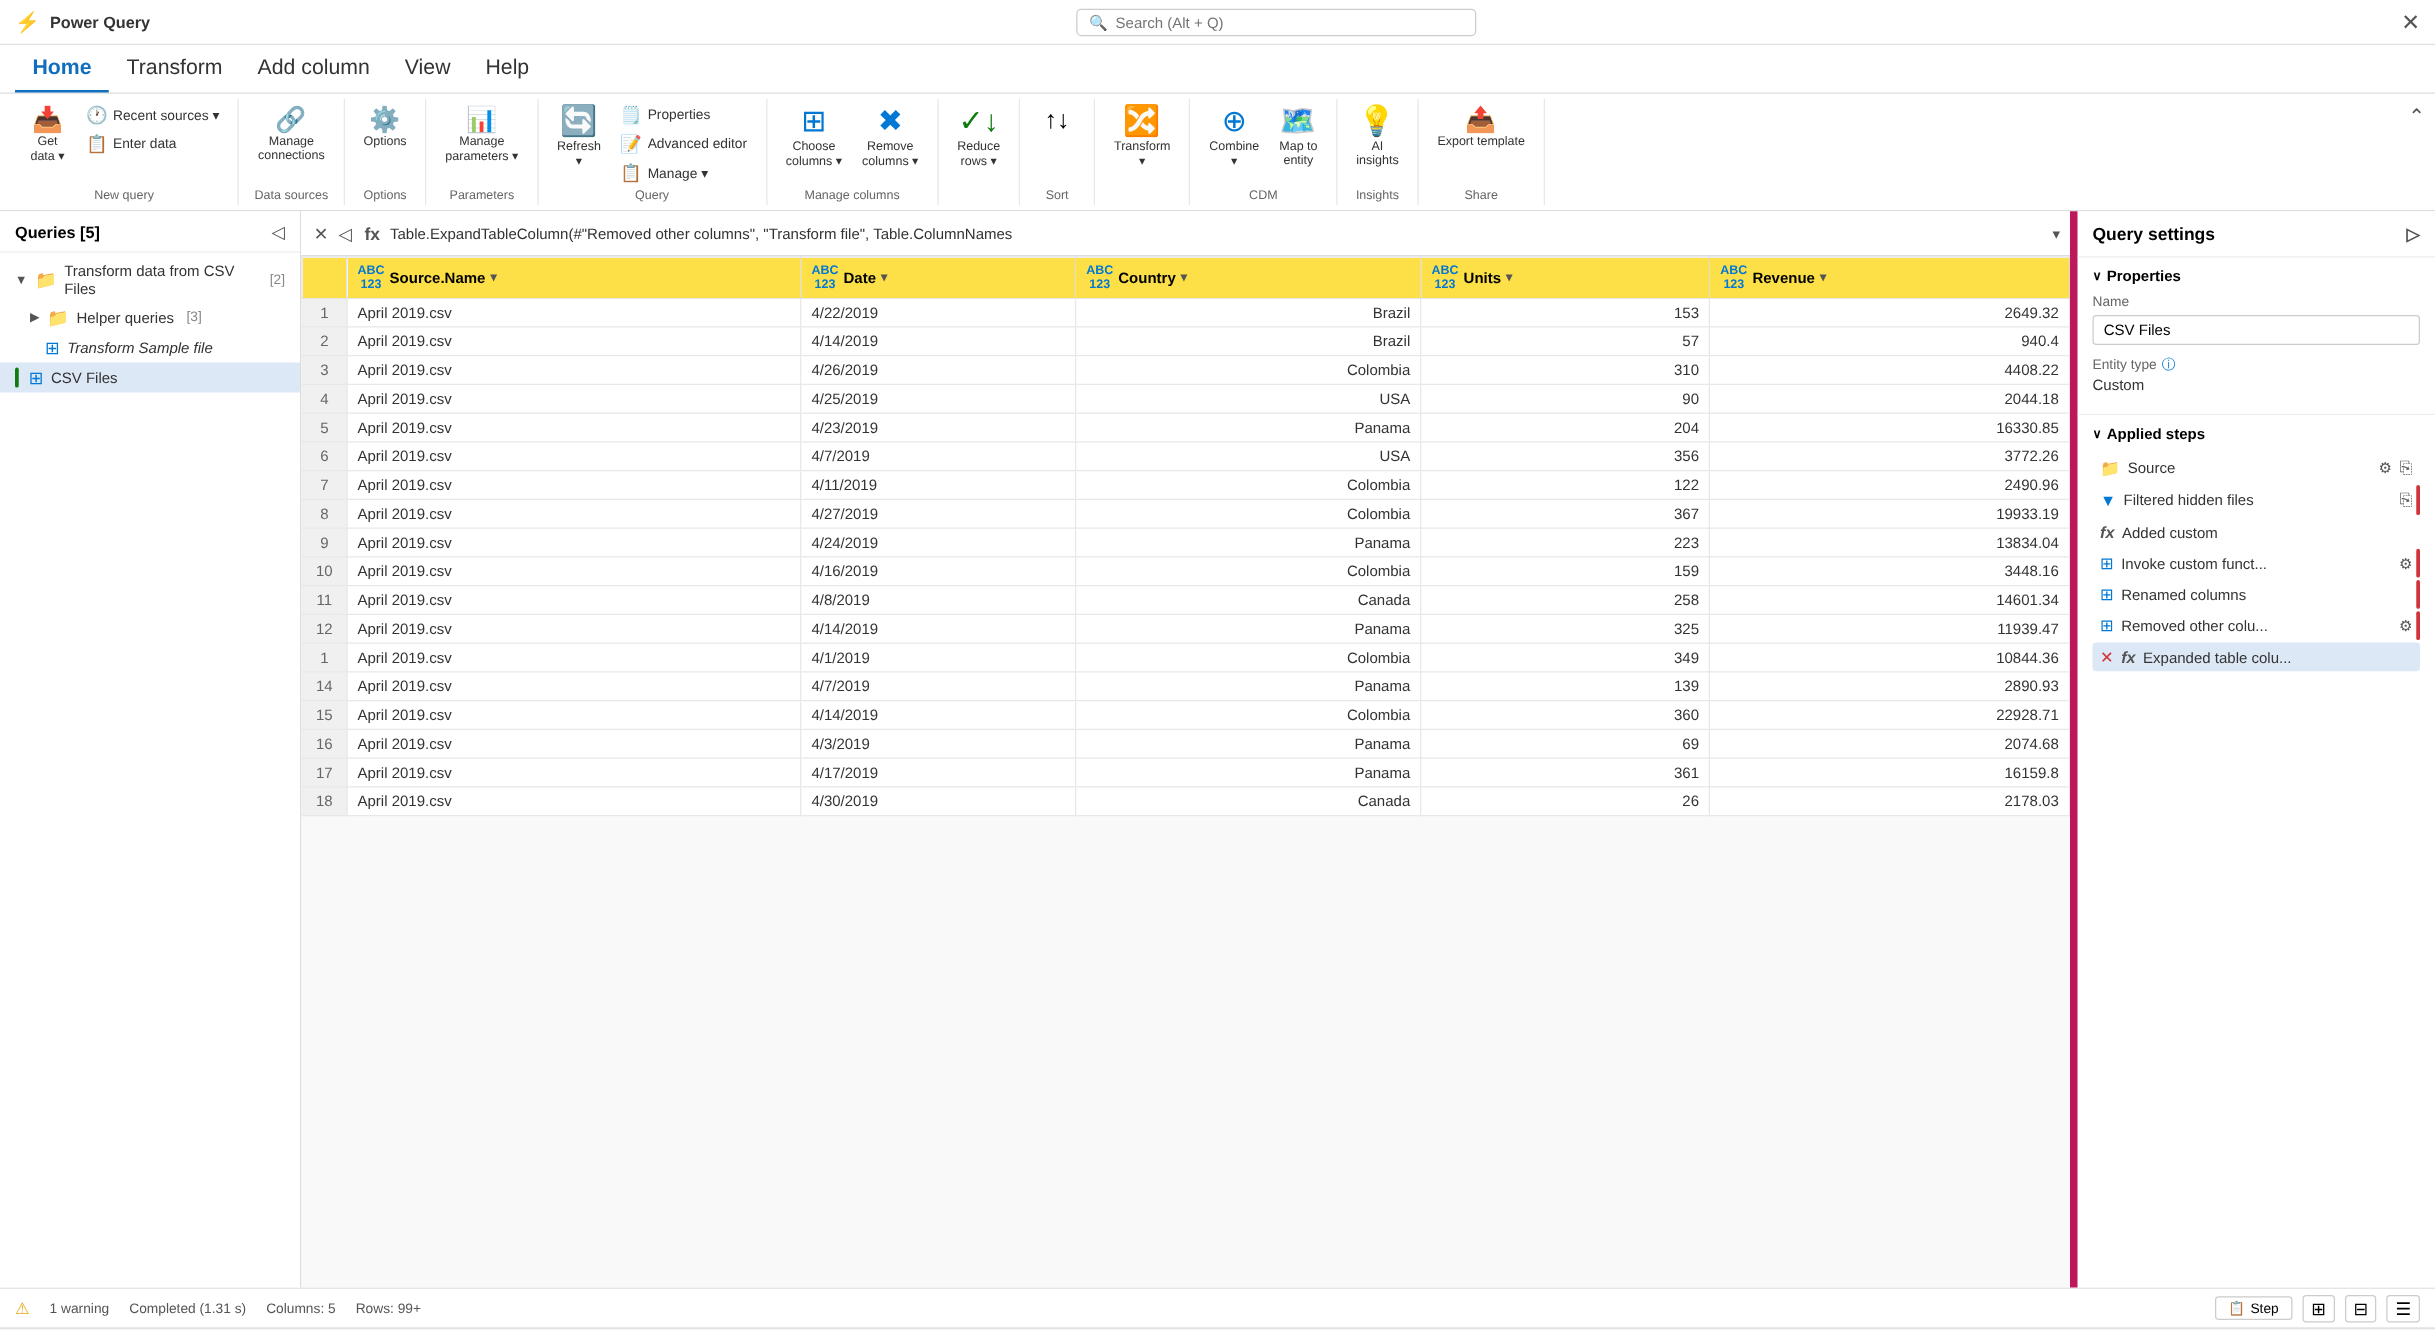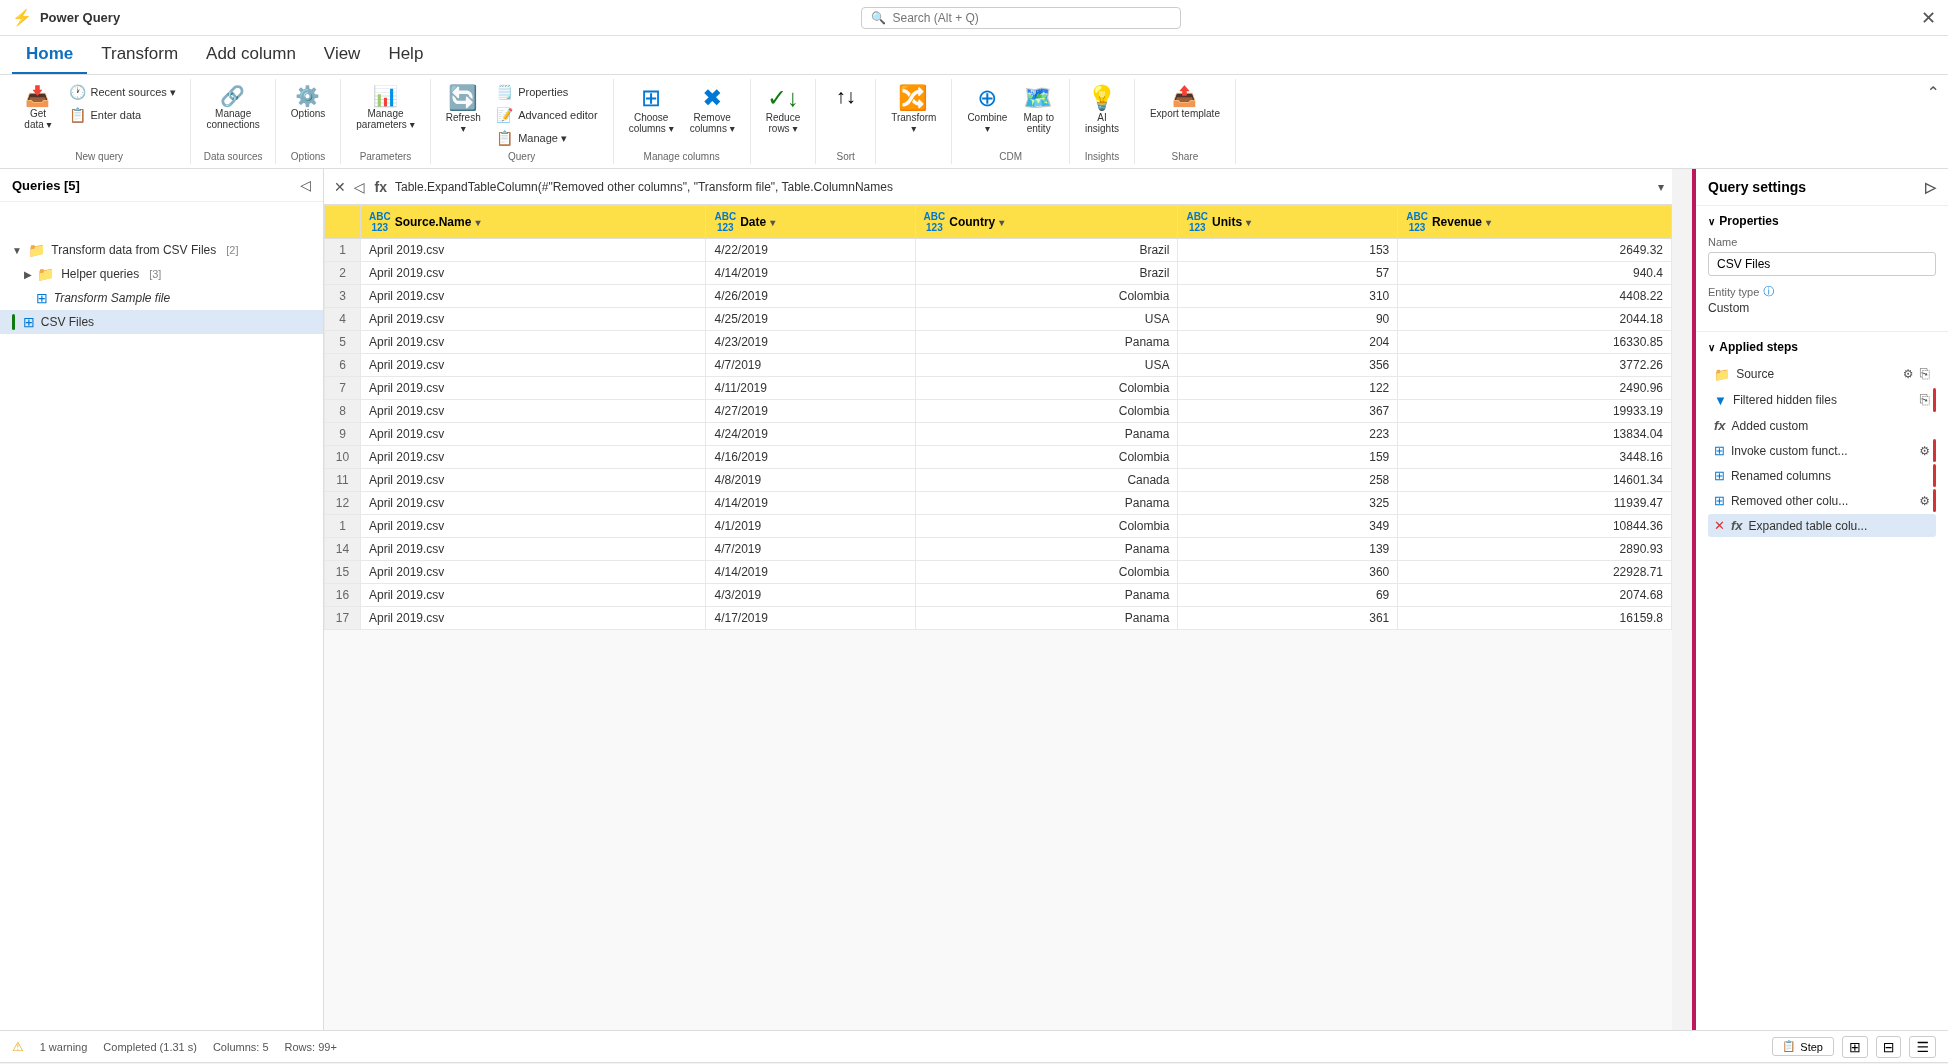--- a/index.html
+++ b/index.html
@@ -53,21 +53,21 @@
       white-space: nowrap;
     }
     .ribbon-btn-small .icon { font-size: 14px; }
 
     .ribbon-stacked { display: flex; flex-direction: column; gap: 1px; justify-content: center; }
 
     
     .main-layout { display: flex; height: calc(1064px - 36px - 135px - 32px); }
 
     
-    .queries-panel { width: 324px; background: #fff; border-right: 1px solid #ddd; display: flex; flex-direction: column; gap: 32px; }
+    .queries-panel { width: 241px; background: #fff; border-right: 1px solid #ddd; display: flex; flex-direction: column; }
     .queries-header {
       display: flex; align-items: center; justify-content: space-between;
       padding: 8px 12px; font-weight: 600; font-size: 13px; border-bottom: 1px solid #eee;
     }
     .queries-tree { flex: 1; overflow-y: auto; padding: 4px 0; }
     .tree-item {
       display: flex; align-items: center; gap: 6px;
       padding: 4px 12px; cursor: pointer; font-size: 12px; color: #333;
     }
     .tree-item.selected { background: #dce8f5; }
@@ -103,21 +103,21 @@
       font-weight: 600; white-space: nowrap; position: sticky; top: 0; z-index: 1;
     }
     thead th .col-header { display: flex; align-items: center; gap: 4px; }
     thead th .col-type { font-size: 10px; color: #0078d4; }
     thead th .col-dropdown { font-size: 10px; cursor: pointer; color: #555; }
     tbody td { border: 1px solid #e8e8e8; padding: 4px 8px; color: #333; }
     tbody td.row-num { background: #f0f0f0; color: #666; text-align: center; width: 36px; }
     tbody td.num-val { text-align: right; }
 
     
-    .settings-panel { width: 256px; background: #fff; border-left: 4px solid #be185d; display: flex; flex-direction: column; overflow-y: auto; margin-left: 20px; }
+    .settings-panel { width: 292px; background: #fff; border-left: 6px solid #be185d; display: flex; flex-direction: column; overflow-y: auto; }
     .settings-header {
       display: flex; align-items: center; justify-content: space-between;
       padding: 10px 12px; font-weight: 600; font-size: 14px; border-bottom: 1px solid #eee;
     }
     .settings-expand { cursor: pointer; font-size: 14px; color: #555; }
     .settings-section { padding: 8px 12px; border-bottom: 1px solid #eee; }
     .settings-section-title { font-weight: 600; font-size: 12px; margin-bottom: 8px; display: flex; align-items: center; gap: 4px; }
     .settings-section-title .chevron { font-size: 10px; }
     .settings-label { font-size: 11px; color: #666; margin-bottom: 4px; }
     .settings-value { font-size: 12px; color: #333; margin-bottom: 8px; }
@@ -562,20 +562,28 @@
               <td class="num-val">2074.68</td>
             </tr>
             <tr>
               <td class="row-num">17</td>
               <td>April 2019.csv</td>
               <td>4/17/2019</td>
               <td class="num-val">Panama</td>
               <td class="num-val">361</td>
               <td class="num-val">16159.8</td>
             </tr>
+            <tr>
+              <td class="row-num">18</td>
+              <td>April 2019.csv</td>
+              <td>4/30/2019</td>
+              <td class="num-val">Canada</td>
+              <td class="num-val">26</td>
+              <td class="num-val">2178.03</td>
+            </tr>
           </tbody>
       </table>
     </div>
   </div>
 
   <div class="settings-panel">
     <div class="settings-header">
       <span>Query settings</span>
       <span class="settings-expand">▷</span>
     </div>

